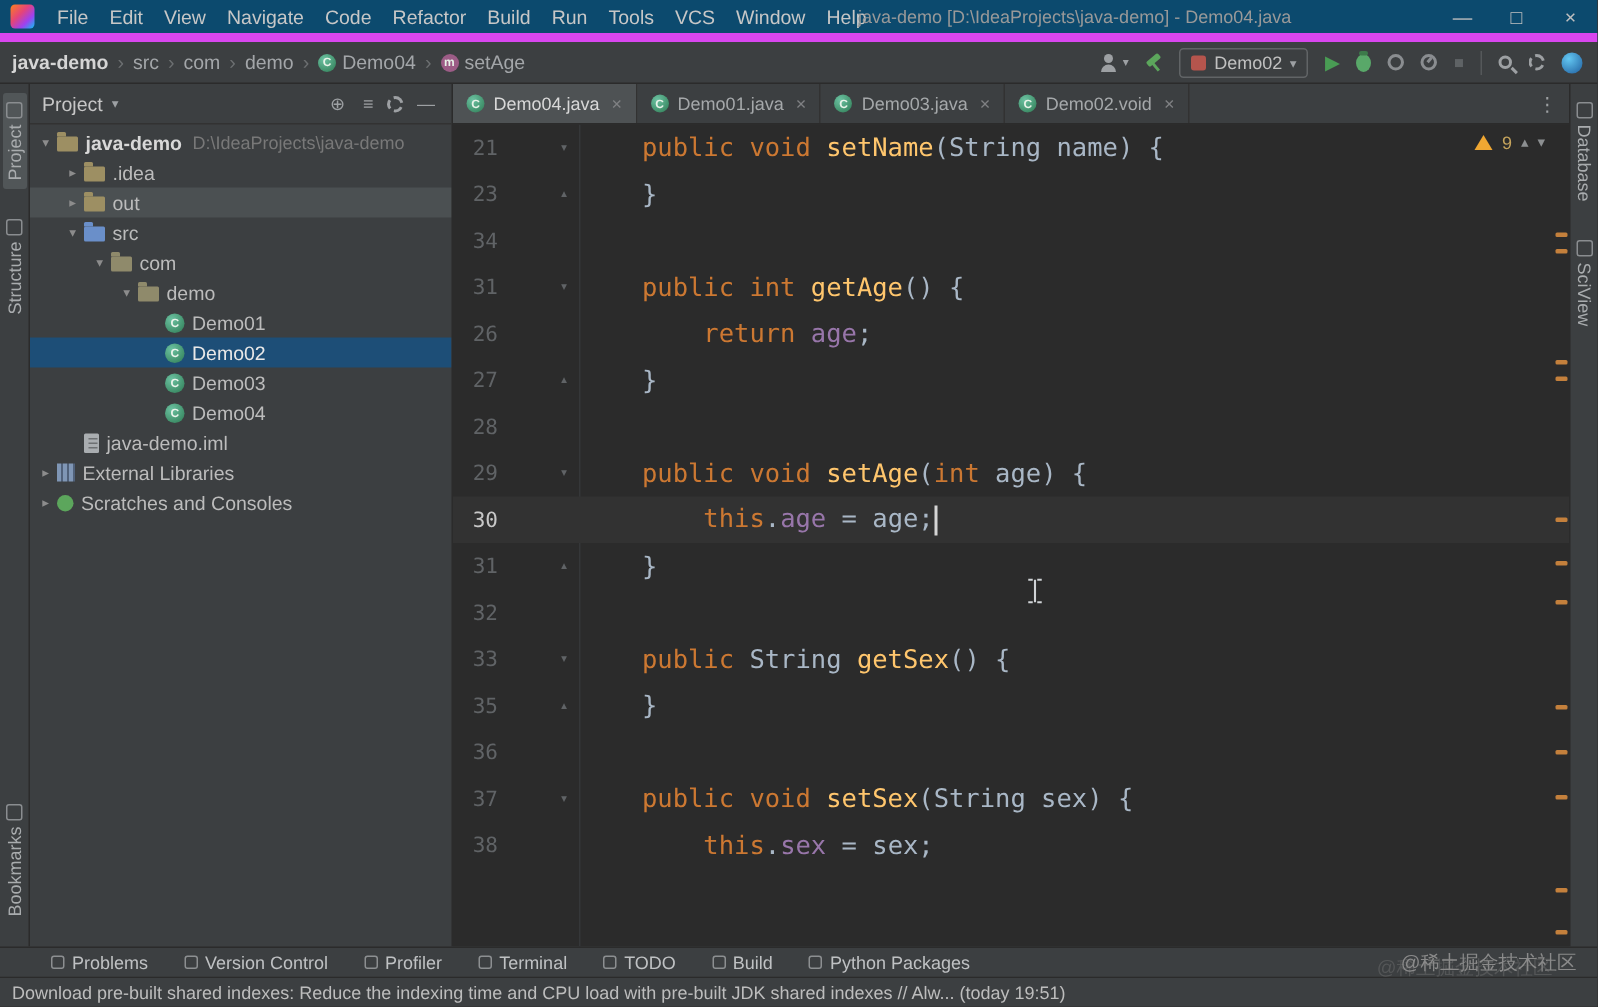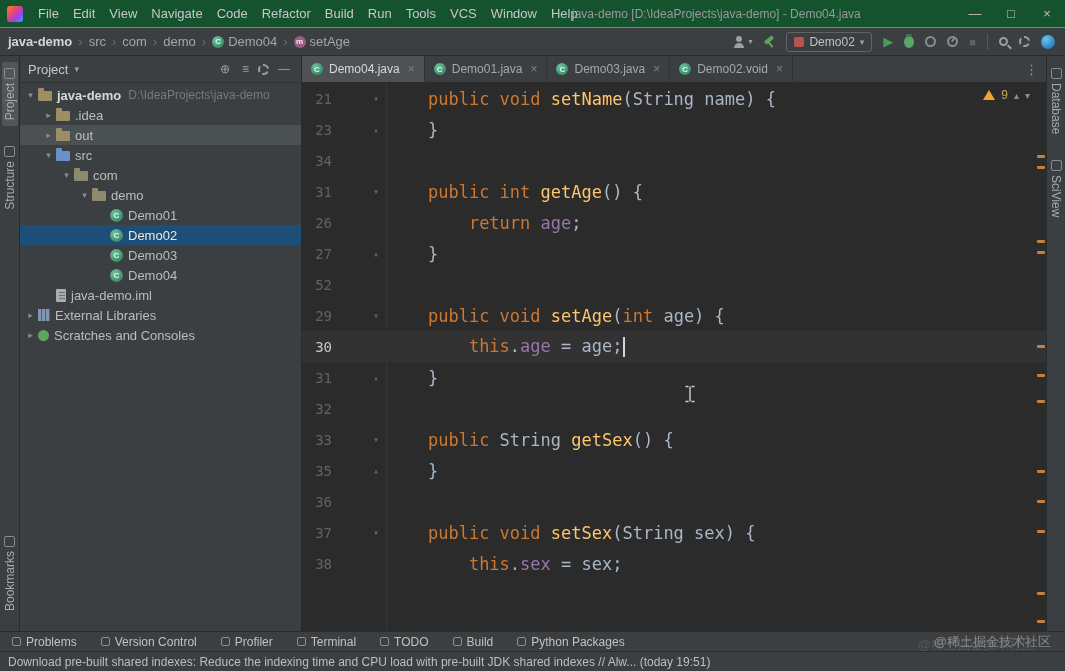--- a/index.html
+++ b/index.html
@@ -1,20 +1,20 @@
 <!DOCTYPE html>
 <html style="--keyword: #cc7832; --method: #ffc66d; --field: #9876aa; --plain: #a9b7c6; --editor-bg: #2b2b2b; --panel-bg: #3c3f41; --selection: #1d4e77; --hover-row: #4b5052; --current-line: #323232; --accent-green: #499c54; --change-mark: #c4803c; --warning: #f0a732;"><head>
 <meta charset="utf-8">
 <style>
   *{margin:0;padding:0;box-sizing:border-box}
   html,body{width:1065px;height:671px;overflow:hidden}
   body{background:#3c3f41;font-family:"Liberation Sans",sans-serif;color:#bbbbbb;position:relative;font-size:13px}
 
   
-  .titlebar{height:28px;display:flex;align-items:center;background:#14532d;border-bottom:1px solid #d946ef;position:relative}
+  .titlebar{height:28px;display:flex;align-items:center;background:#0c4a6e;border-bottom:6px solid #d946ef;position:relative}
   .logo{width:16px;height:16px;border-radius:3px;margin:0 8px 0 7px;flex:none;
         background:linear-gradient(135deg,#fc801d 0%,#e4447a 40%,#9e41f0 70%,#07c3f2 100%)}
   .menubar{display:flex;align-items:center}
   .menu-item{padding:0 7px;color:#c7c7c7;cursor:default}
   .win-title{position:absolute;left:572px;font-size:12px;color:#999;white-space:nowrap}
   .win-controls{margin-left:auto;display:flex;height:100%}
   .win-btn{width:36px;height:100%;display:flex;align-items:center;justify-content:center;color:#c0c0c0;font-size:13px}
 
   
   .navbar{height:28px;display:flex;align-items:center;background:#3c3f41;border-bottom:1px solid #2b2b2b;padding:0 6px}
@@ -118,21 +118,21 @@
   .caret{display:inline-block;width:2px;height:20px;background:#d4d4d4;vertical-align:middle;margin-left:1px}
   .inspections{position:absolute;top:5px;right:16px;display:flex;align-items:center;gap:6px;font-size:12px}
   .warn-tri{width:0;height:0;border-left:6px solid transparent;border-right:6px solid transparent;
             border-bottom:10px solid var(--warning,#f0a732)}
   .warn-count{color:#c4a35c}
   .insp-chev{color:#8c8f91;font-size:10px}
   .marks{position:absolute;top:0;right:1px;bottom:0;width:9px}
   .mark{position:absolute;right:0;width:8px;height:3px;border-radius:1px;background:var(--change-mark,#c4803c)}
 
   
-  .bottombar{height:20px;background:#3c3f41;border-top:1px solid #2b2b2b;display:flex;align-items:center;padding-left:12px;position:relative}
+  .bottombar{height:20px;background:#3c3f41;border-top:1px solid #2b2b2b;display:flex;align-items:center;padding-left:34px;position:relative}
   .bitems{display:flex;align-items:center;gap:24px}
   .bitem{display:flex;align-items:center;gap:5px;color:#bfc1c3;font-size:12px;cursor:default}
   .bicon{width:9px;height:9px;border:1px solid #8c8f91;border-radius:2px;flex:none}
   .watermark{position:absolute;right:14px;top:1px;color:#8a8a8a;font-size:13px;
              text-shadow:-16px 3px 0 rgba(130,130,130,.35)}
 
   
   .statusbar{height:20px;background:#3c3f41;border-top:1px solid #2b2b2b;display:flex;align-items:center;padding:0 8px;font-size:12px}
   .status-msg{color:#bdbdbd;white-space:nowrap;overflow:hidden}
   .status-right{margin-left:auto;display:flex;align-items:center;gap:14px;color:#a7a9ab}
@@ -374,21 +374,21 @@
               <span class="lnum">26</span>
               <span class="fold"></span>
               <span class="codeln"><span class="tk-pln">        </span><span class="tk-kw">return </span><span class="tk-fld">age</span><span class="tk-pln">;</span></span>
             </div>
             <div class="crow">
               <span class="lnum">27</span>
               <span class="fold">▴</span>
               <span class="codeln"><span class="tk-pln">    }</span></span>
             </div>
             <div class="crow">
-              <span class="lnum">52</span>
+              <span class="lnum">28</span>
               <span class="fold"></span>
               <span class="codeln"></span>
             </div>
             <div class="crow">
               <span class="lnum">29</span>
               <span class="fold">▾</span>
               <span class="codeln"><span class="tk-pln">    </span><span class="tk-kw">public void </span><span class="tk-mth">setAge</span><span class="tk-pln">(</span><span class="tk-kw">int</span><span class="tk-pln"> age) {</span></span>
             </div>
             <div class="crow cur">
               <span class="lnum">30</span>

